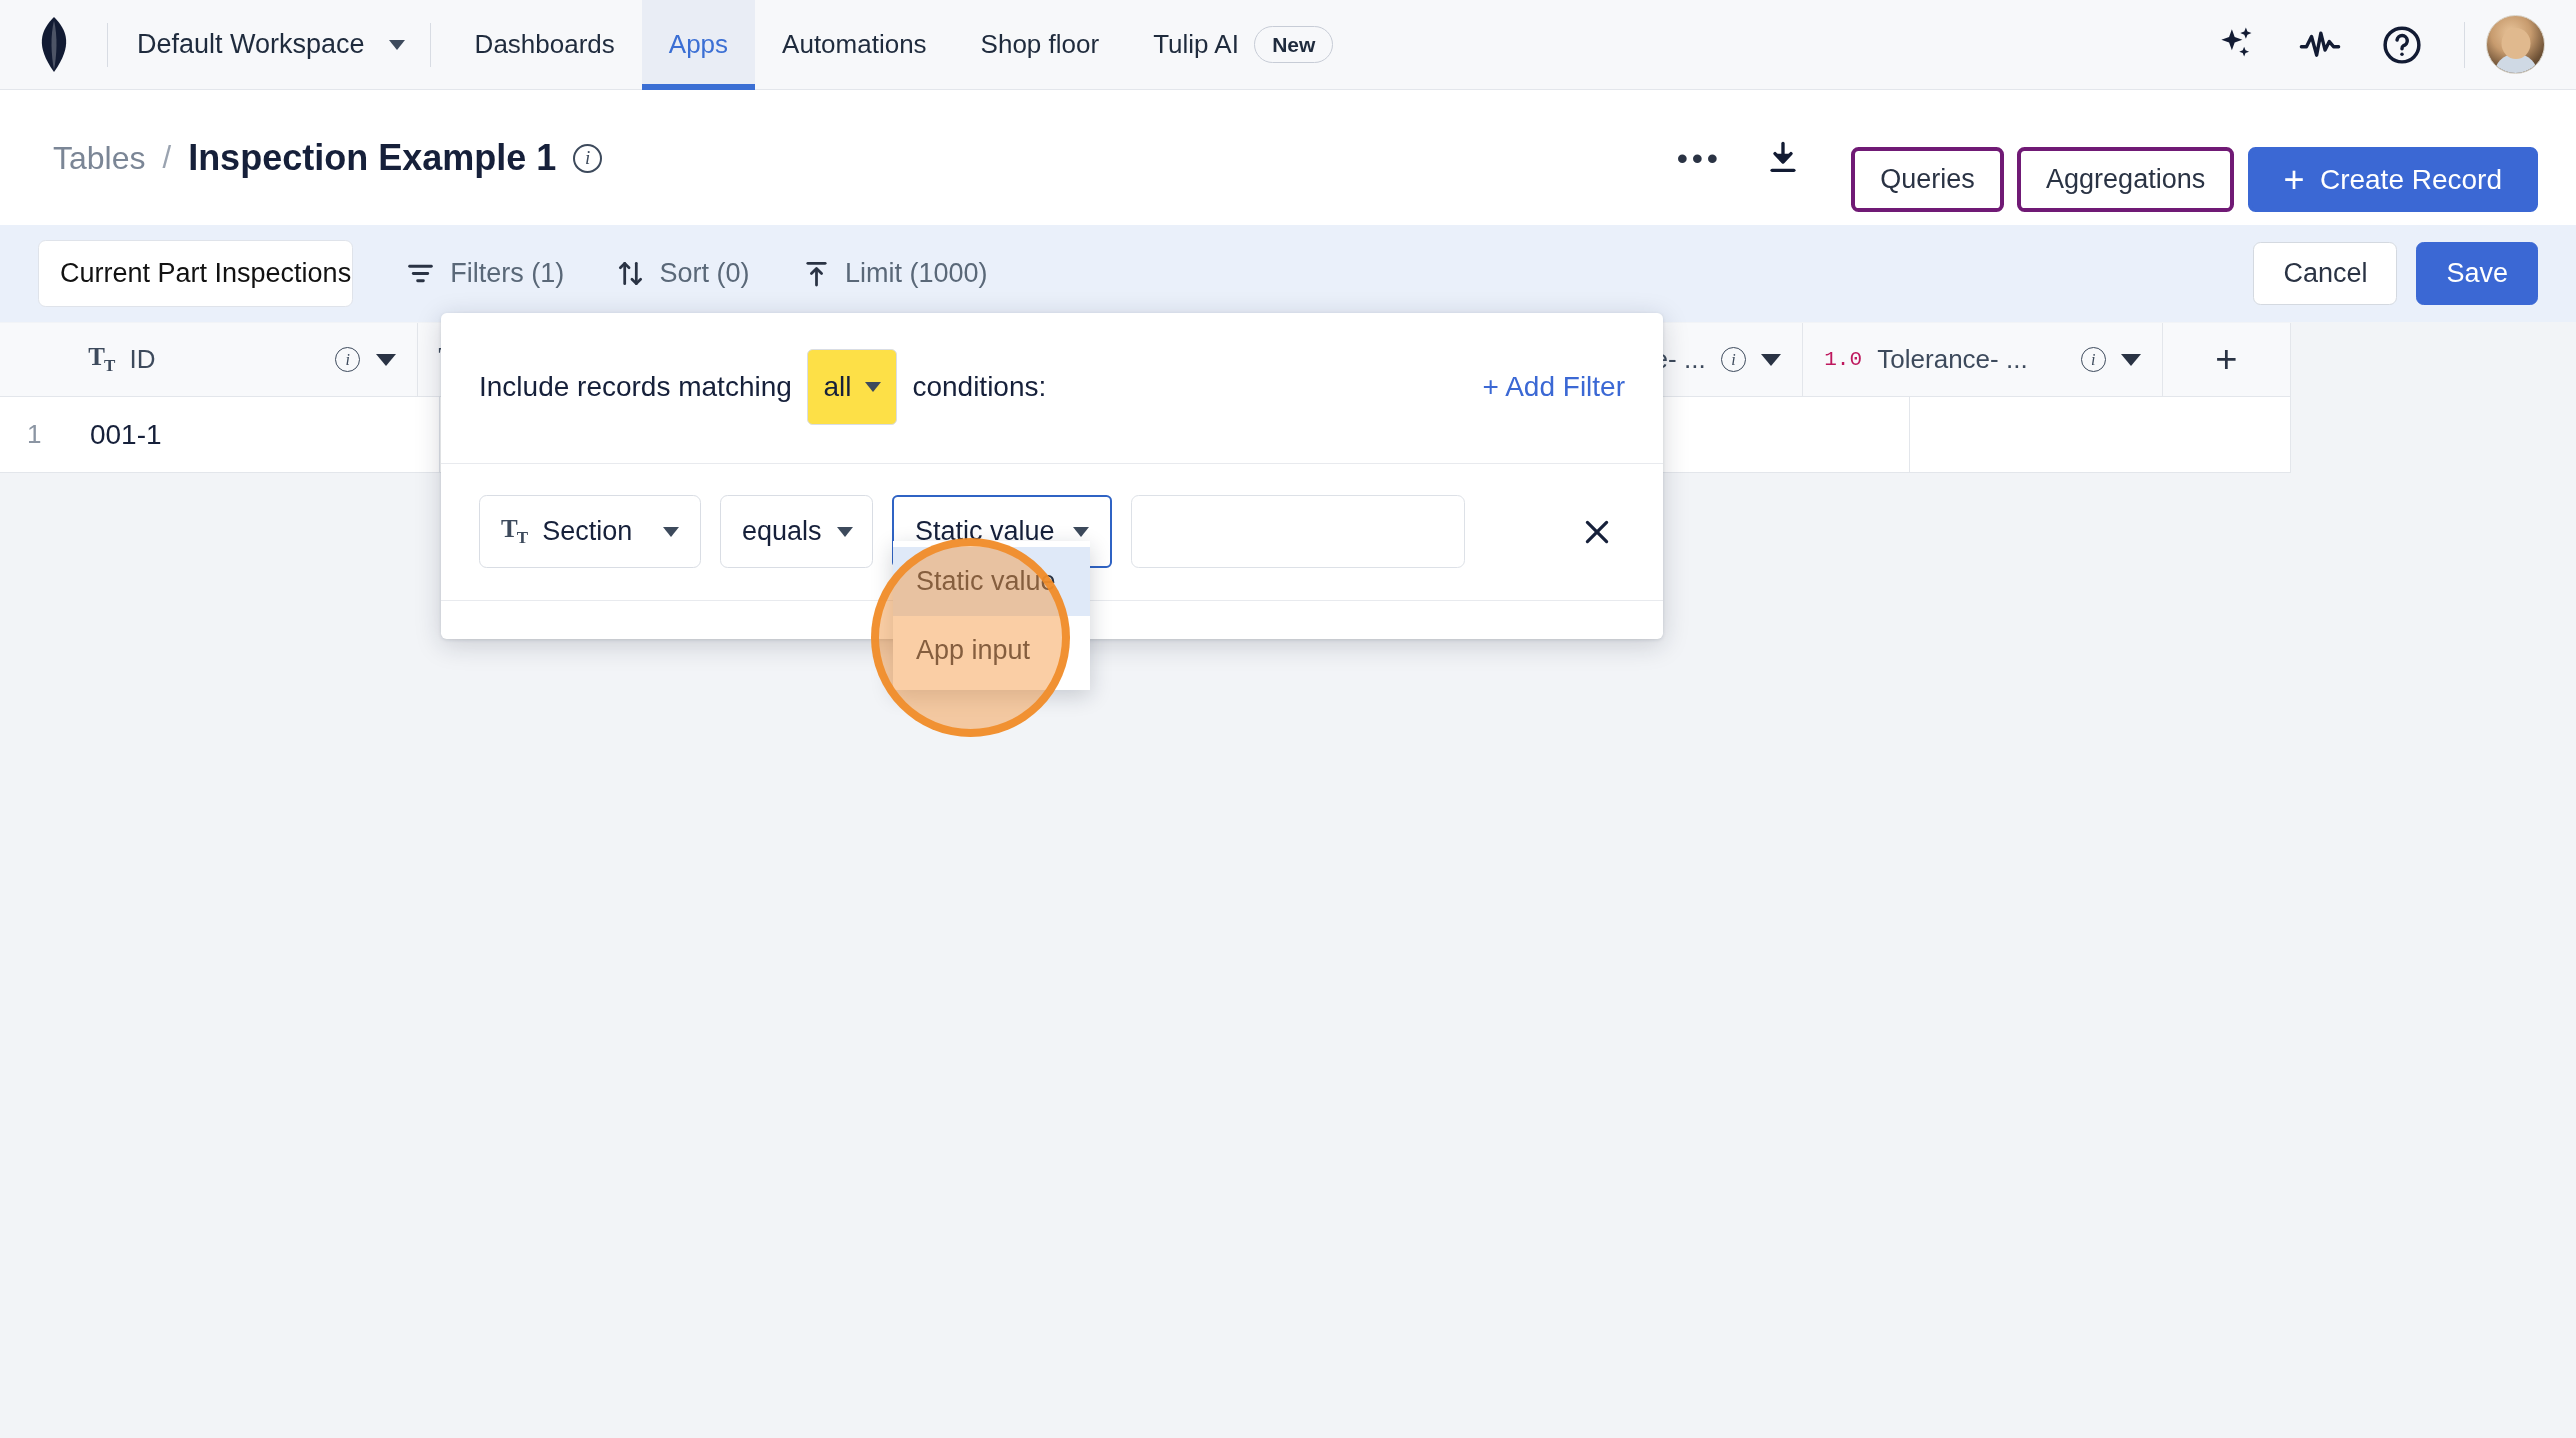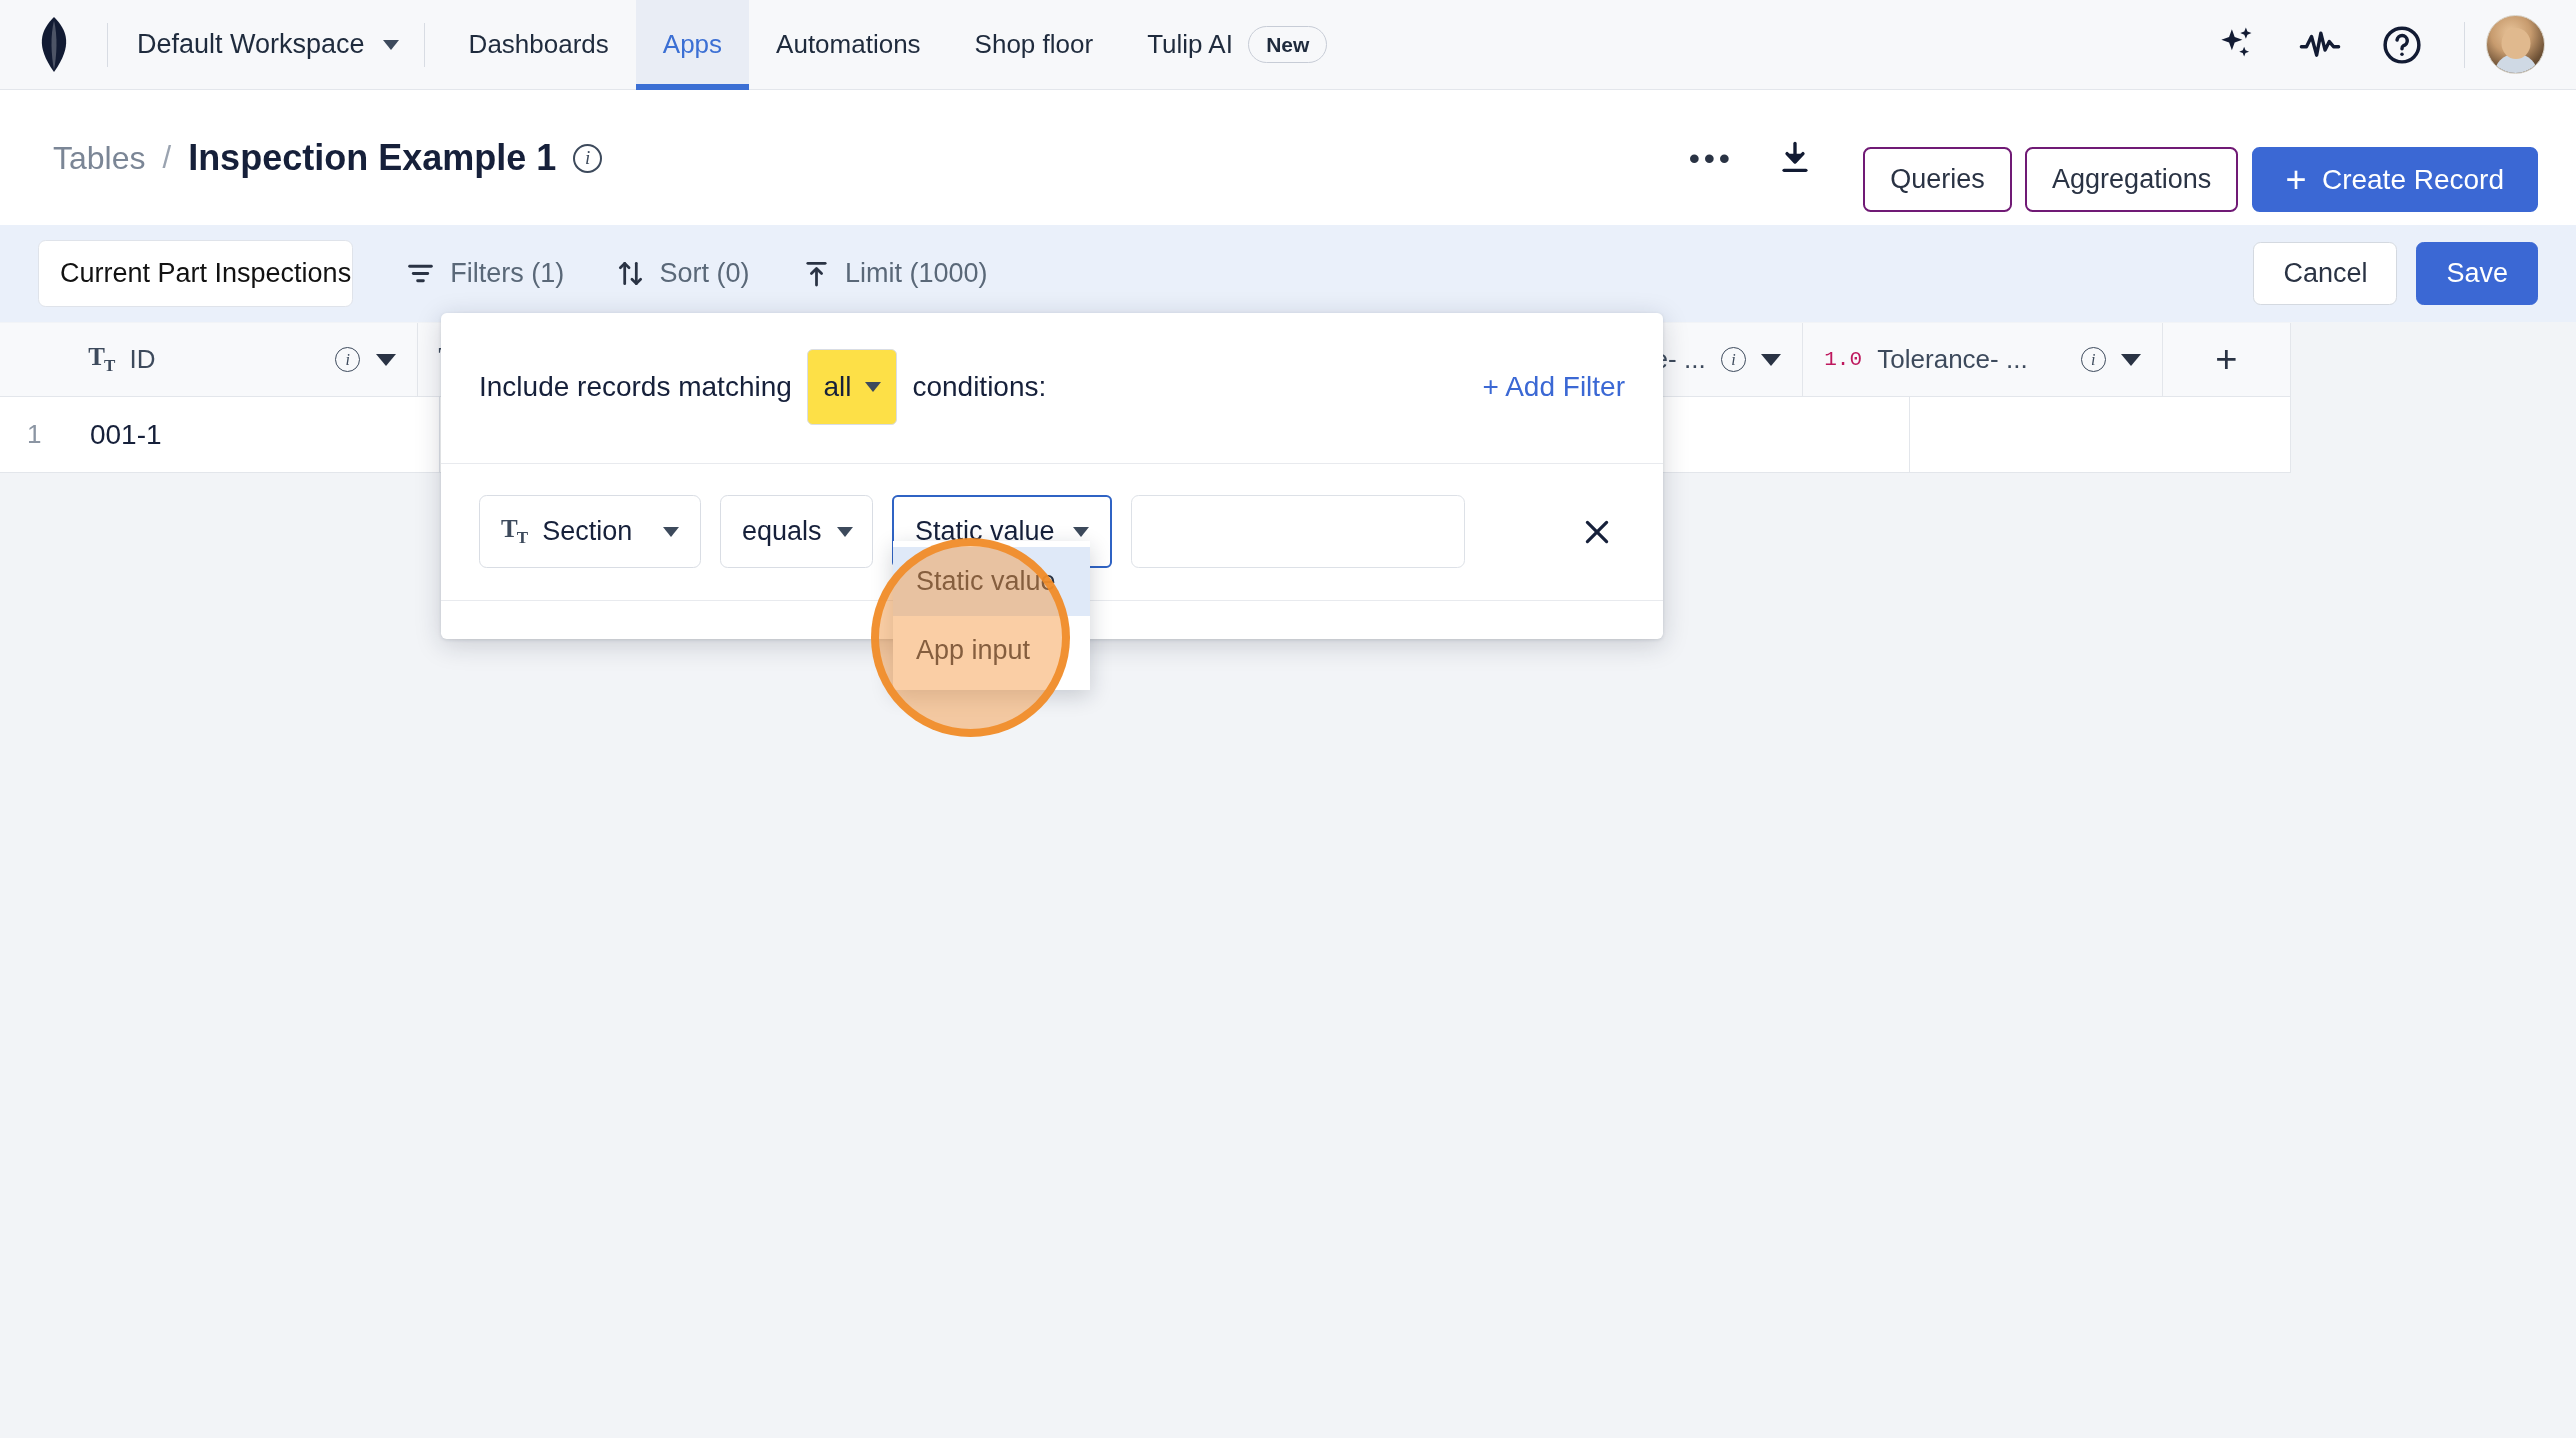--- a/index.html
+++ b/index.html
@@ -20,21 +20,21 @@
     display: flex; align-items: center;
   }
   .logo-wrap {
     width: 107px; height: 90px;
     display: flex; align-items: center; justify-content: center;
   }
   .nav-divider {
     width: 1px; height: 44px; background: #d8dce3;
   }
   .workspace {
-    display: flex; align-items: center; gap: 18px;
+    display: flex; align-items: center; gap: 24px;
     padding: 0 25px 0 29px; height: 90px;
     cursor: pointer;
   }
   .workspace-label {
     font-size: 27px; color: #1f2b3d; white-space: nowrap;
   }
   .caret-down {
     width: 0; height: 0;
     border-left: 8.6px solid transparent;
     border-right: 8.6px solid transparent;
@@ -113,21 +113,21 @@
   .head-right { margin-left: auto; display: flex; align-items: center; gap: 0; }
   .dots-btn {
     width: 86px; height: 67px; display: flex; align-items: center; justify-content: center;
     cursor: pointer; letter-spacing: 3.8px; font-size: 32px; color: #2a3344; line-height: 0.4;
   }
   .dl-btn {
     width: 82px; height: 67px; display: flex; align-items: center; justify-content: center;
     cursor: pointer; margin-right: 13.4px;
   }
   .btn {
-    border: 2px solid #701a75; background: #fff; border-radius: 7.6px;
+    border: 4px solid #701a75; background: #fff; border-radius: 7.6px;
     font-size: 27px; color: #2a3344; padding: 0 25px; height: 65px;
     display: flex; align-items: center; justify-content: center;
     cursor: pointer; margin-left: 13.4px; white-space: nowrap; margin-top: 43px;
   }
   .btn-primary {
     background: #3b68d4; border-color: #3b68d4; color: #ffffff;
     padding: 0 32px; gap: 15.3px; font-size: 28px;
   }
   .plus-glyph { font-size: 36px; line-height: 1; font-weight: 300; }
 

